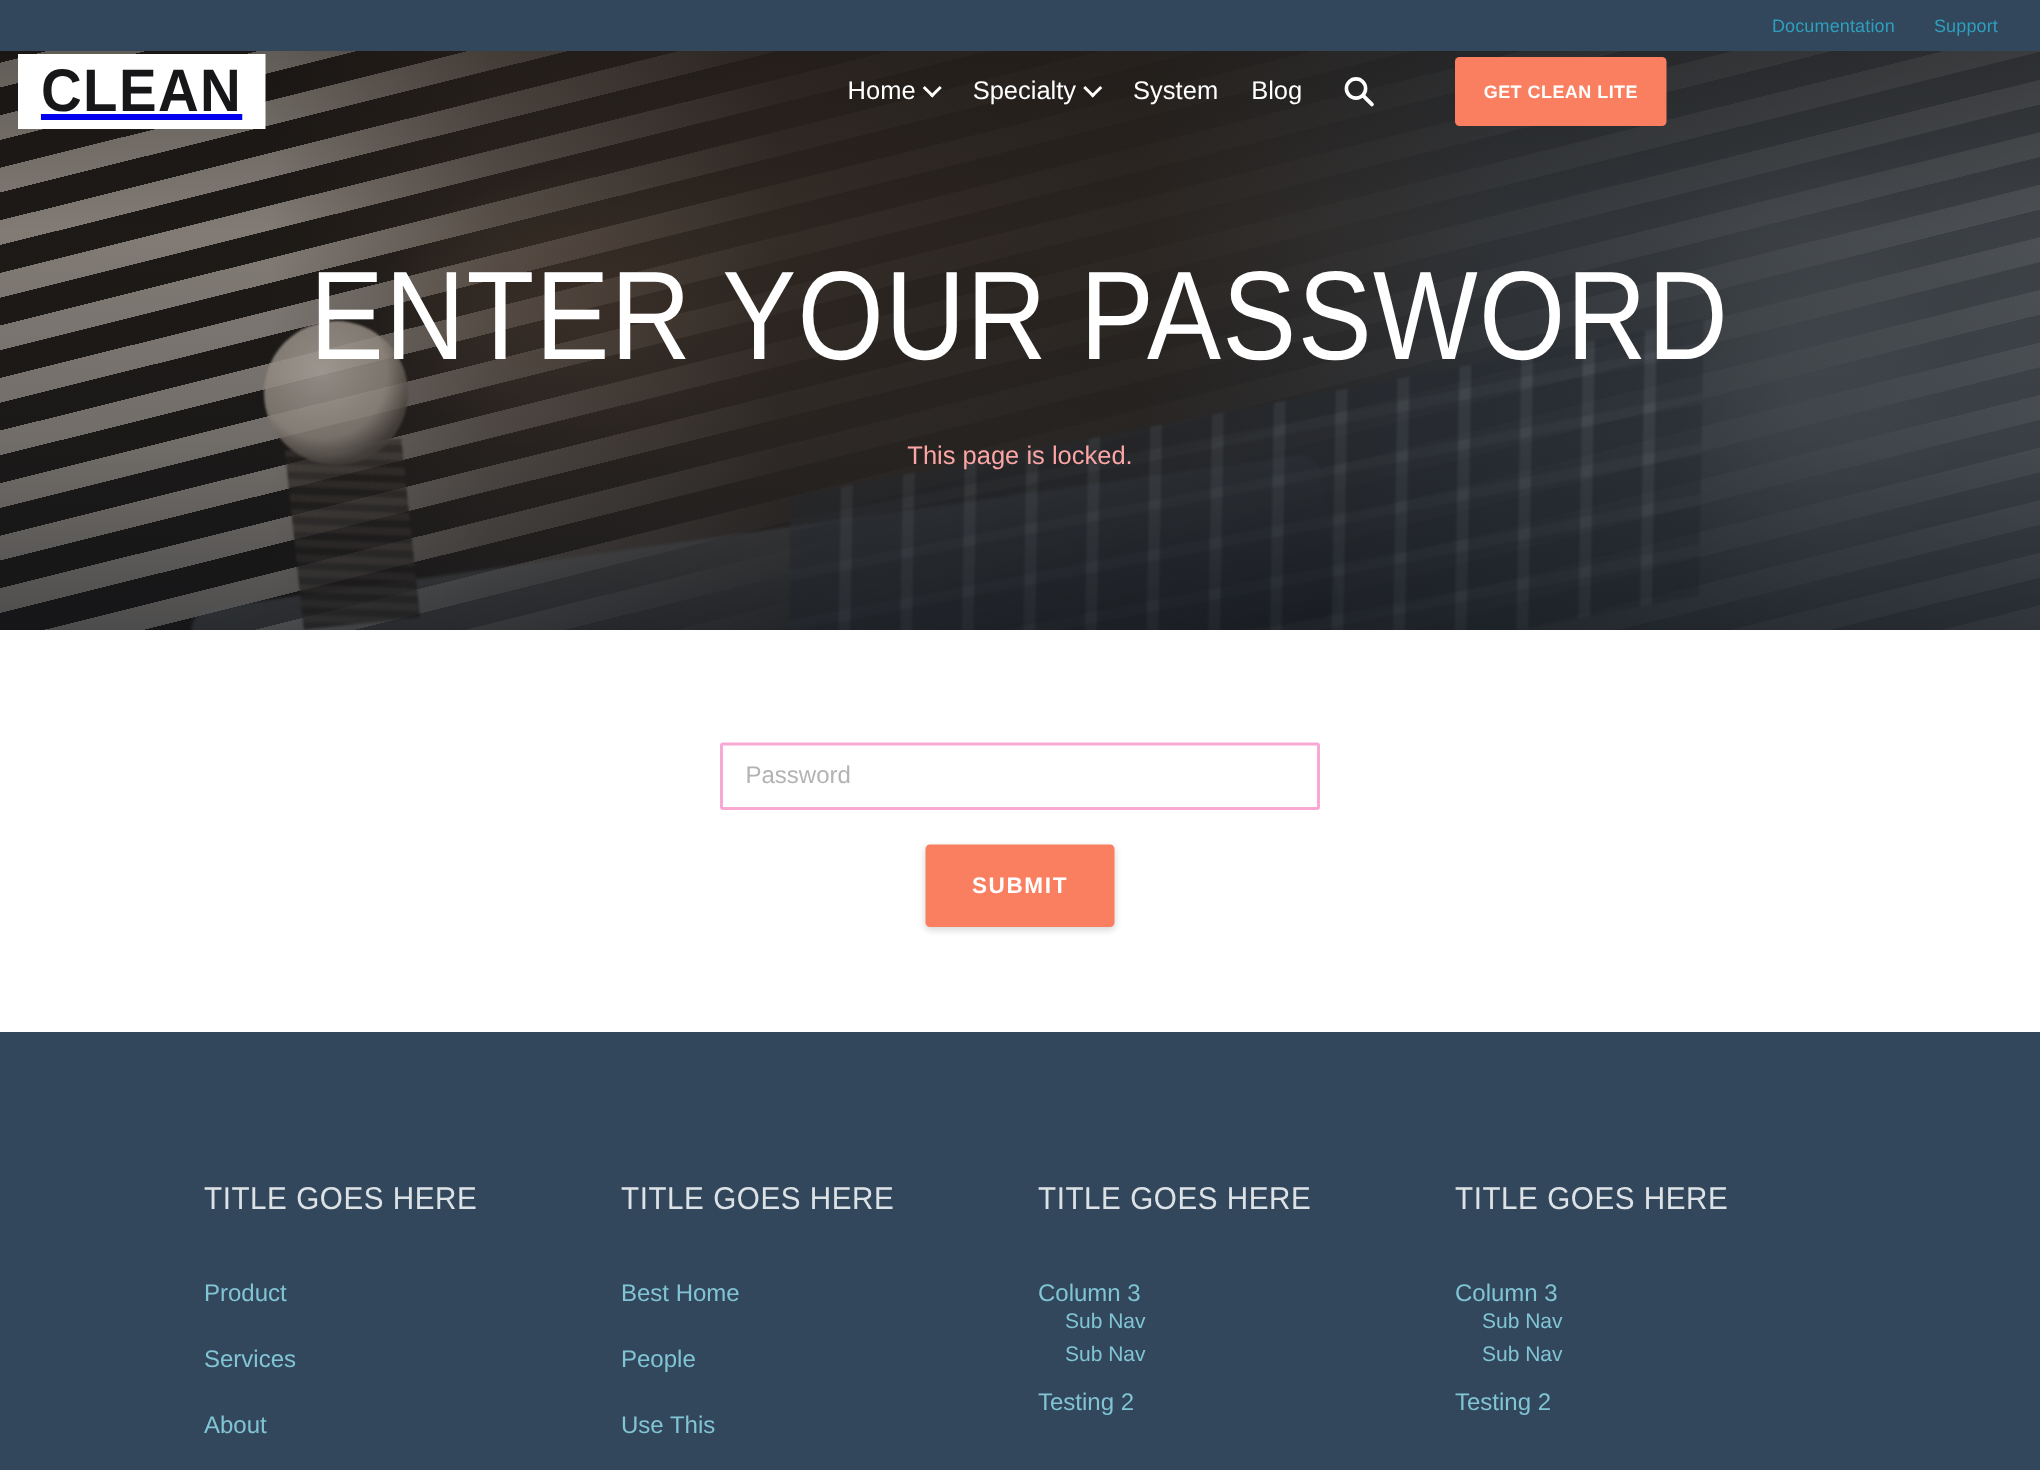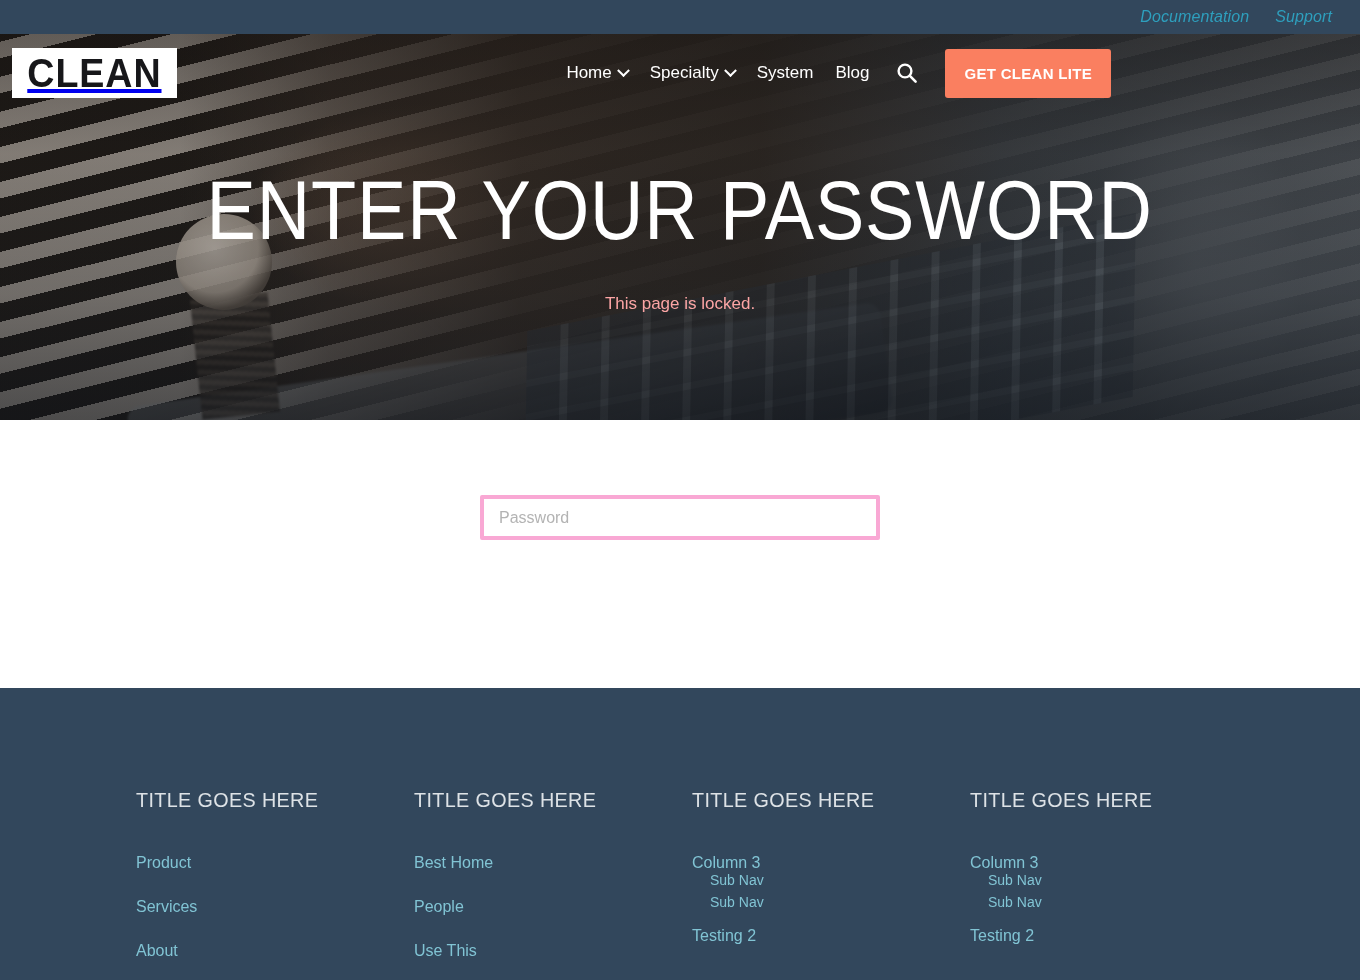--- a/index.html
+++ b/index.html
@@ -17,24 +17,23 @@
     height: 34px;
     background: #32475c;
     display: flex;
     align-items: center;
     justify-content: flex-end;
     padding-right: 28px;
     gap: 26px;
   }
   .topbar a {
     color: #2e9fbd;
-    font-size: 16px;
+    font-size: 12px;
     text-decoration: none;
     letter-spacing: .1px;
-    font-style: italic;
   }
 
   
   .hero {
     position: relative;
     height: 386px;
     overflow: hidden;
     background: #2f2a26;
   }
   .hero-photo {
@@ -141,21 +140,21 @@
   .hero-sub {
     margin-top: 42px;
     font-size: 17px;
     color: #fca5a5;
     font-weight: 400;
   }
 
   
   .header {
     position: absolute;
-    top: 34px;
+    top: 22px;
     left: 0;
     width: 1133px;
     height: 78px;
     z-index: 20;
     display: flex;
     align-items: center;
   }
   .logo {
     margin-left: 12px;
     background: #ffffff;
@@ -199,43 +198,44 @@
     background: none;
     border: 0;
     cursor: pointer;
     padding: 0 4px;
     display: flex;
     align-items: center;
   }
   .cta {
     background: #fa7f60;
     color: #ffffff;
-    font-size: 15px;
+    font-size: 12px;
     font-weight: 600;
     letter-spacing: .3px;
     border: 0;
     border-radius: 3px;
     padding: 16px 19px;
     cursor: pointer;
     text-transform: uppercase;
+    margin-left: 26px;
   }
 
   
   .form-section {
     height: 268px;
     background: #ffffff;
     display: flex;
     flex-direction: column;
     align-items: center;
     padding-top: 75px;
   }
   .pw-input {
     width: 400px;
     height: 45px;
-    border: 4px solid #f9a8d4;
+    border: 2px solid #f9a8d4;
     border-radius: 2px;
     padding: 0 15px;
     font-size: 16px;
     color: #3b3b3b;
     font-family: "Liberation Sans", sans-serif;
     outline: none;
   }
   .pw-input::placeholder { color: #b3b3b3; }
   .submit-btn {
     margin-top: 23px;
@@ -343,20 +343,21 @@
         <line x1="14.9" y1="14.9" x2="20.6" y2="20.6" stroke="#ffffff" stroke-width="2.6" stroke-linecap="round"></line>
       </svg>
     </button>
 
     <button class="cta">GET CLEAN LITE</button>
   </nav>
 </div>
 
 <div class="form-section">
   <input class="pw-input" type="password" placeholder="Password" style="">
+  <button class="submit-btn">SUBMIT</button>
 </div>
 
 <div class="footer">
   <div class="footer-cols">
 
     <div class="footer-col">
       <div class="footer-title">TITLE GOES HERE</div>
       <a class="footer-link" href="#">Product</a>
       <a class="footer-link" href="#">Services</a>
       <a class="footer-link" href="#">About</a>

